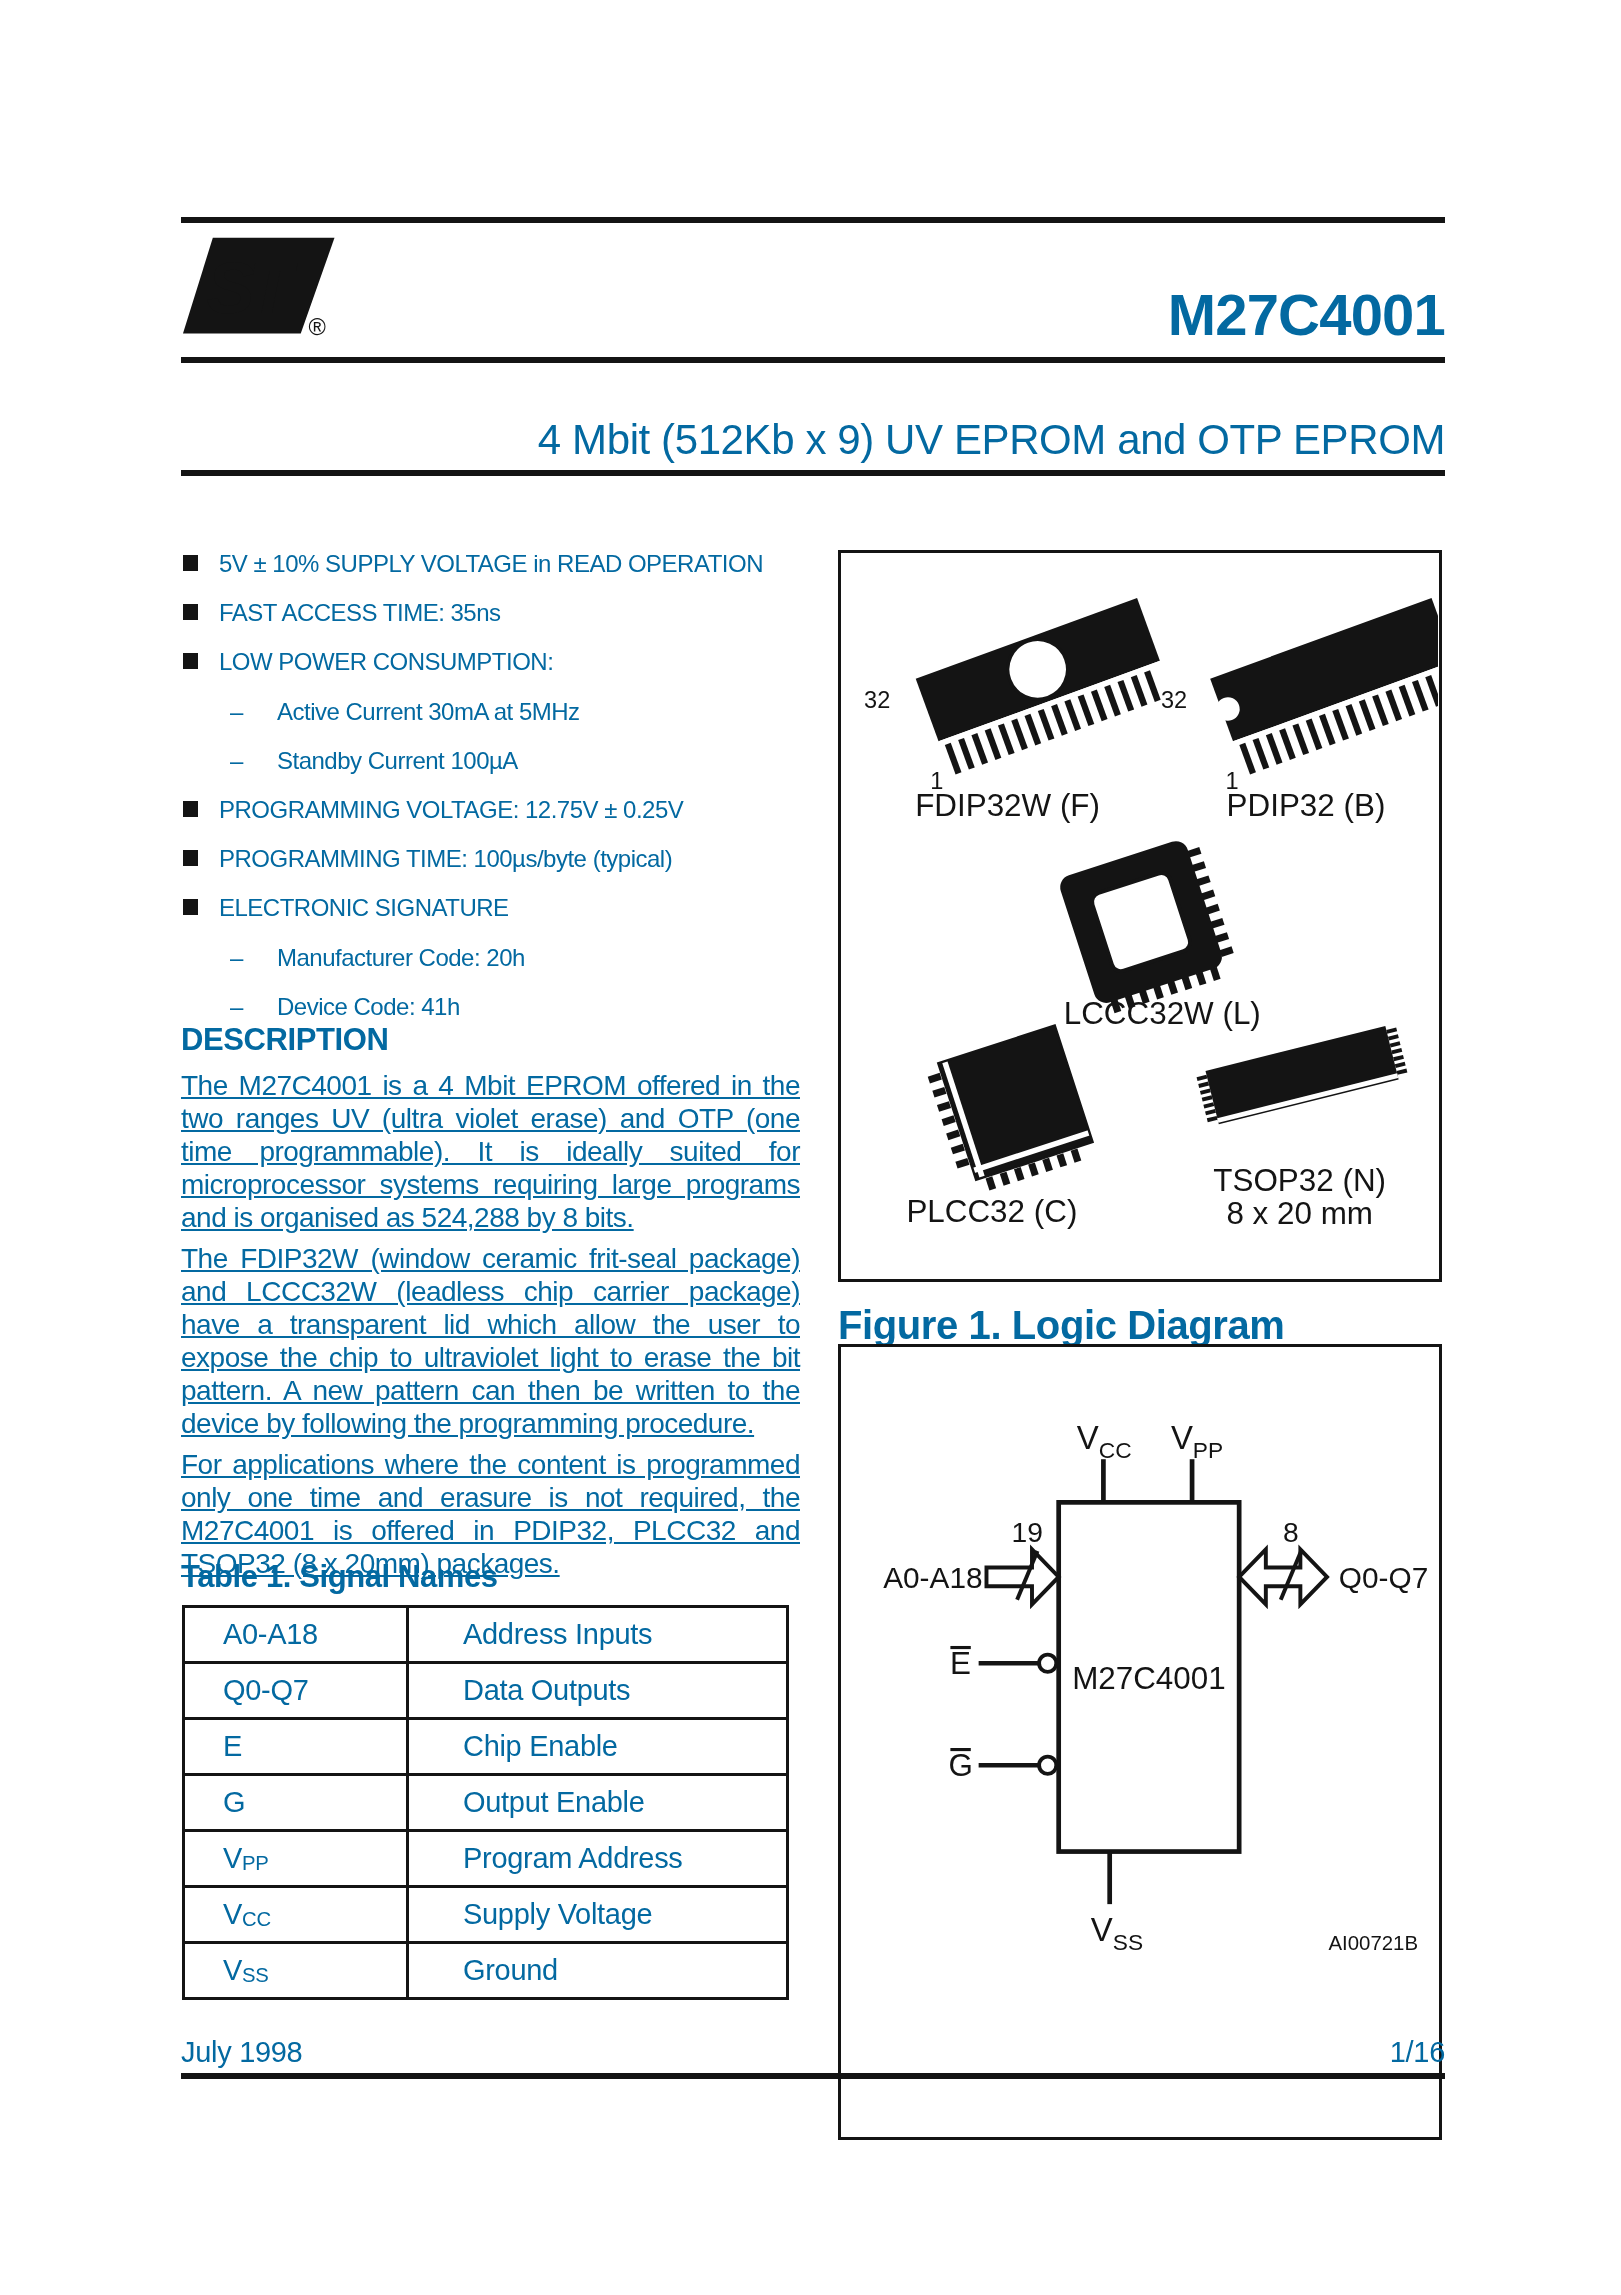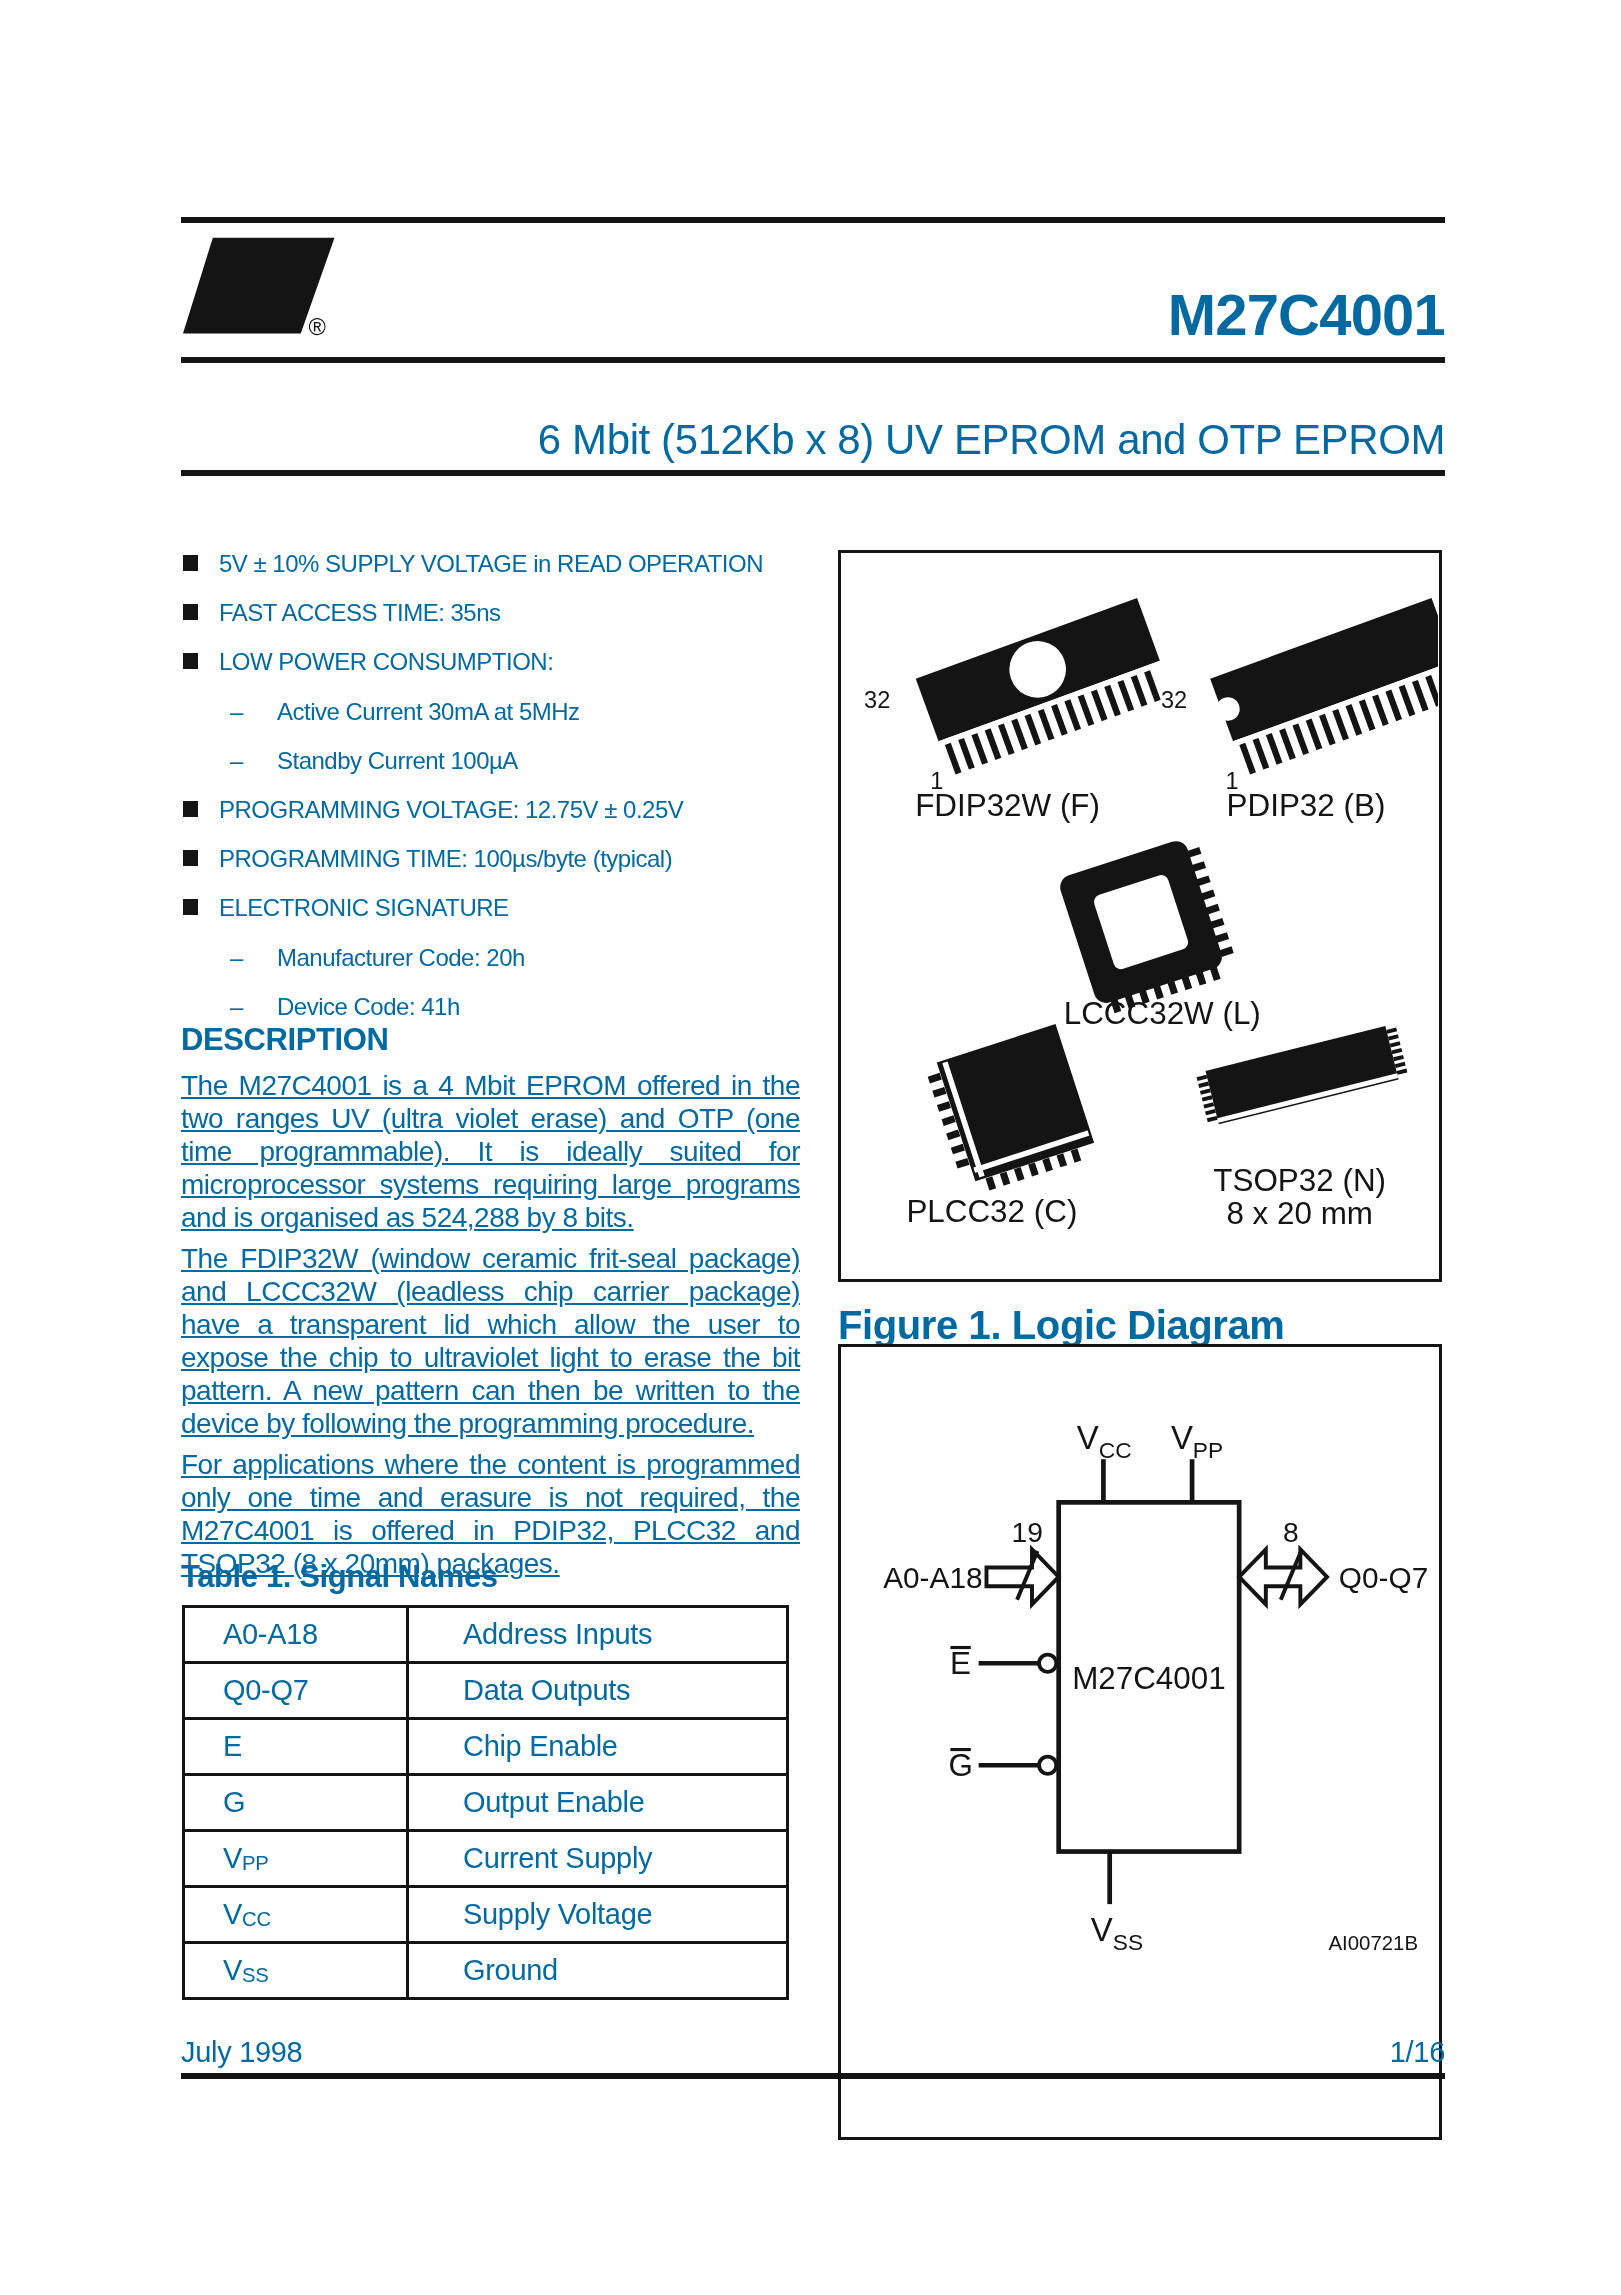--- a/index.html
+++ b/index.html
@@ -58,21 +58,21 @@
   <div class="rule" style="top:357px;"></div>
   <div class="rule" style="top:470px;"></div>
 
   <svg class="abs" style="left:183px; top:236px;" width="157" height="104" viewBox="0 0 200 132">
     <polygon points="38,2 193,2 150,124 0,124" fill="#141414"></polygon>
     <text x="30" y="98" font-size="92" font-weight="bold" font-style="italic" letter-spacing="-8" fill="#ffffff">ST</text>
     <text x="160" y="126" font-size="30" fill="#141414">®</text>
   </svg>
 
   <div class="part-number">M27C4001</div>
-  <div class="subtitle">6 Mbit (512Kb x 8) UV EPROM and OTP EPROM</div>
+  <div class="subtitle">4 Mbit (512Kb x 9) UV EPROM and OTP EPROM</div>
 
   <div class="features">
     <div class="feat b"><span class="sq"></span><span>5V ± 10% SUPPLY VOLTAGE in READ OPERATION</span></div>
     <div class="feat b"><span class="sq"></span><span>FAST ACCESS TIME: 35ns</span></div>
     <div class="feat b"><span class="sq"></span><span>LOW POWER CONSUMPTION:</span></div>
     <div class="feat d"><span class="dashm">–</span><span>Active Current 30mA at 5MHz</span></div>
     <div class="feat d"><span class="dashm">–</span><span>Standby Current 100µA</span></div>
     <div class="feat b"><span class="sq"></span><span>PROGRAMMING VOLTAGE: 12.75V ± 0.25V</span></div>
     <div class="feat b"><span class="sq"></span><span>PROGRAMMING TIME: 100µs/byte (typical)</span></div>
     <div class="feat b"><span class="sq"></span><span>ELECTRONIC SIGNATURE</span></div>
@@ -124,21 +124,21 @@
       <div class="tc c2">
           <span>Output Enable</span>
         </div>
     </div>
     <div class="trow">
       <div class="tc c1">
           <span>V</span>
           <span class="subsc">PP</span>
         </div>
       <div class="tc c2">
-          <span>Current Supply</span>
+          <span>Program Address</span>
         </div>
     </div>
     <div class="trow">
       <div class="tc c1">
           <span>V</span>
           <span class="subsc">CC</span>
         </div>
       <div class="tc c2">
           <span>Supply Voltage</span>
         </div>

